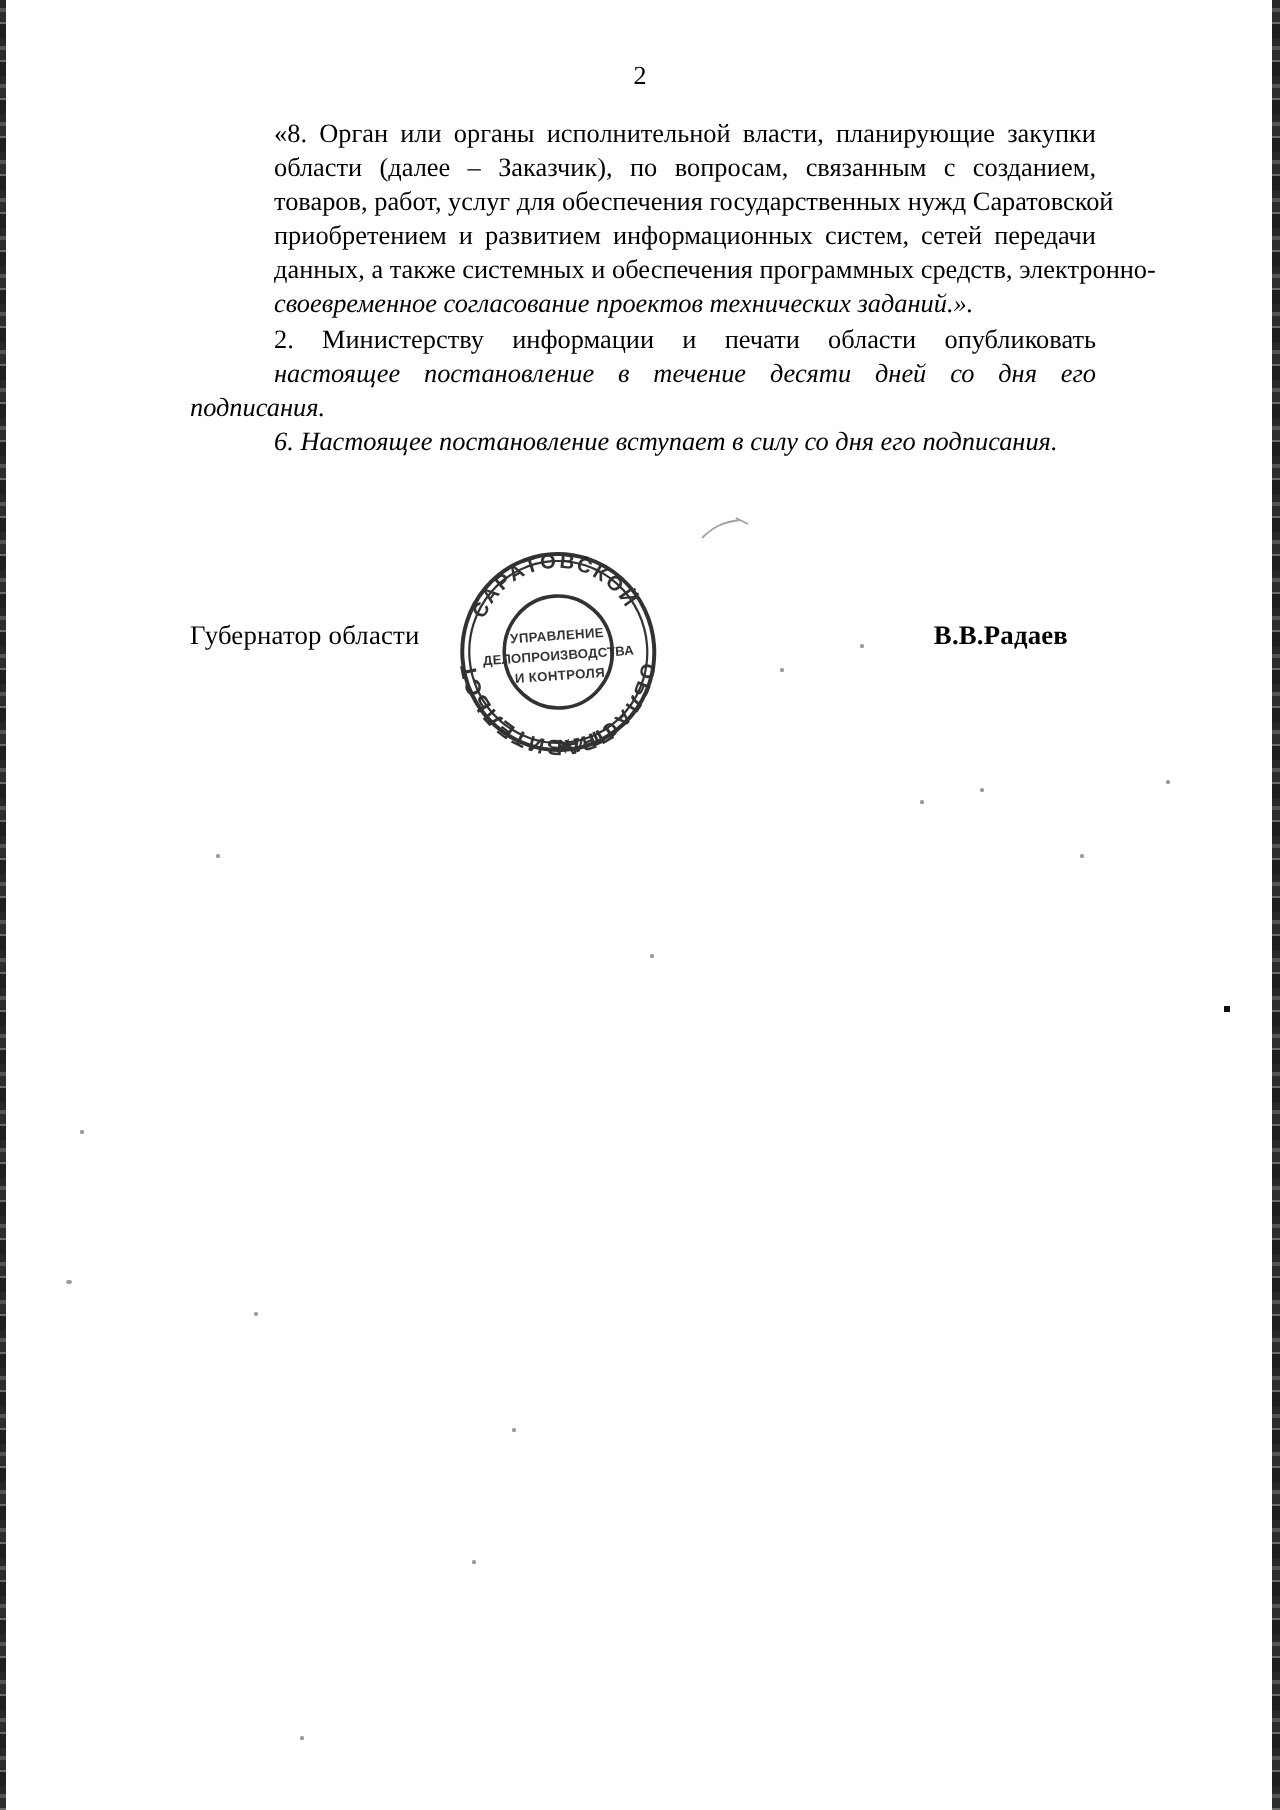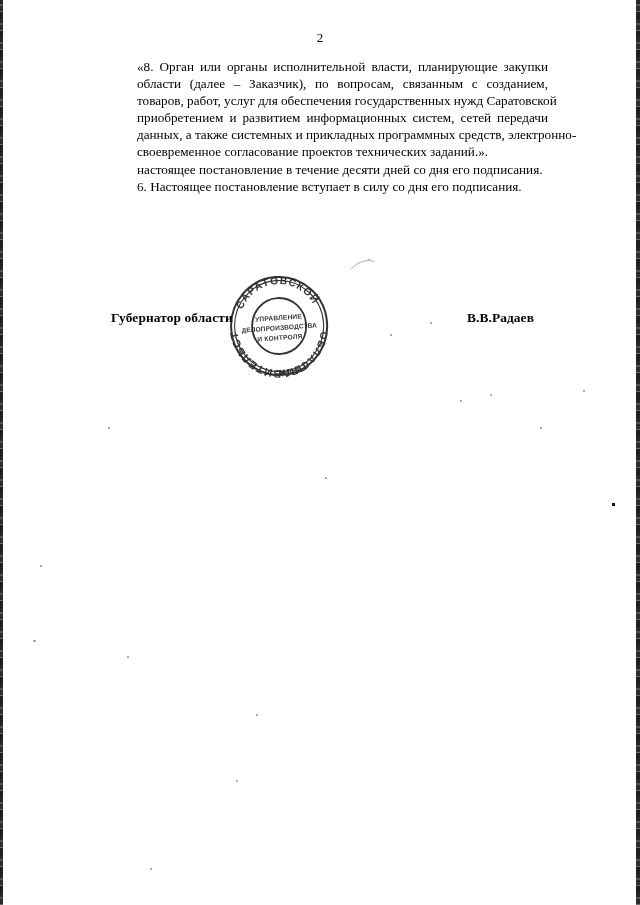--- a/index.html
+++ b/index.html
@@ -76,37 +76,38 @@
   
   .j-line {
     display: block;
     text-align: justify;
     text-align-last: justify;
     white-space: nowrap;
   }
   .j-line.free {
     text-align-last: left;
     white-space: normal;
+    font-style: italic;
   }
   .indent { text-indent: 42px; }
 
   
   #signature-row {
     position: absolute;
     left: 95px;
     top: 309px;
     width: 453px;
     font-size: 13.4px;
     line-height: 17px;
   }
   #signature-title {
     position: absolute;
-    left: 16px;
+    left: 0;
     top: 0;
-    font-weight: bold;
+    font-weight: normal;
     letter-spacing: .1px;
     white-space: nowrap;
     text-align: right;
   }
   #signatory-name {
     position: absolute;
     right: 14px;
     top: 0;
     font-weight: bold;
     letter-spacing: .1px;
@@ -172,25 +173,26 @@
 
   <div id="page-number">2</div>
 
   <div id="doc-body">
 
     <p>
       <span class="j-line indent">«8. Орган или органы исполнительной власти, планирующие закупки</span>
       <span class="j-line">области (далее – Заказчик), по вопросам, связанным с созданием,</span>
       <span class="j-line">товаров, работ, услуг для обеспечения государственных нужд Саратовской</span>
       <span class="j-line">приобретением и развитием информационных систем, сетей передачи</span>
-      <span class="j-line">данных, а также системных и прикладных программных средств, электронно-</span>
+      <span class="j-line">данных, а также системных и обеспечения программных средств, электронно-</span>
       <span class="j-line free">своевременное согласование проектов технических заданий.».</span>
     </p>
 
     <p>
+      <span class="j-line indent">2. Министерству информации и печати области опубликовать</span>
       <span class="j-line free">настоящее постановление в течение десяти дней со дня его подписания.</span>
     </p>
 
     <p>
       <span class="j-line free indent">6. Настоящее постановление вступает в силу со дня его подписания.</span>
     </p>
 
   </div>
 
   <svg id="pen-stroke" viewBox="0 0 28 14">

